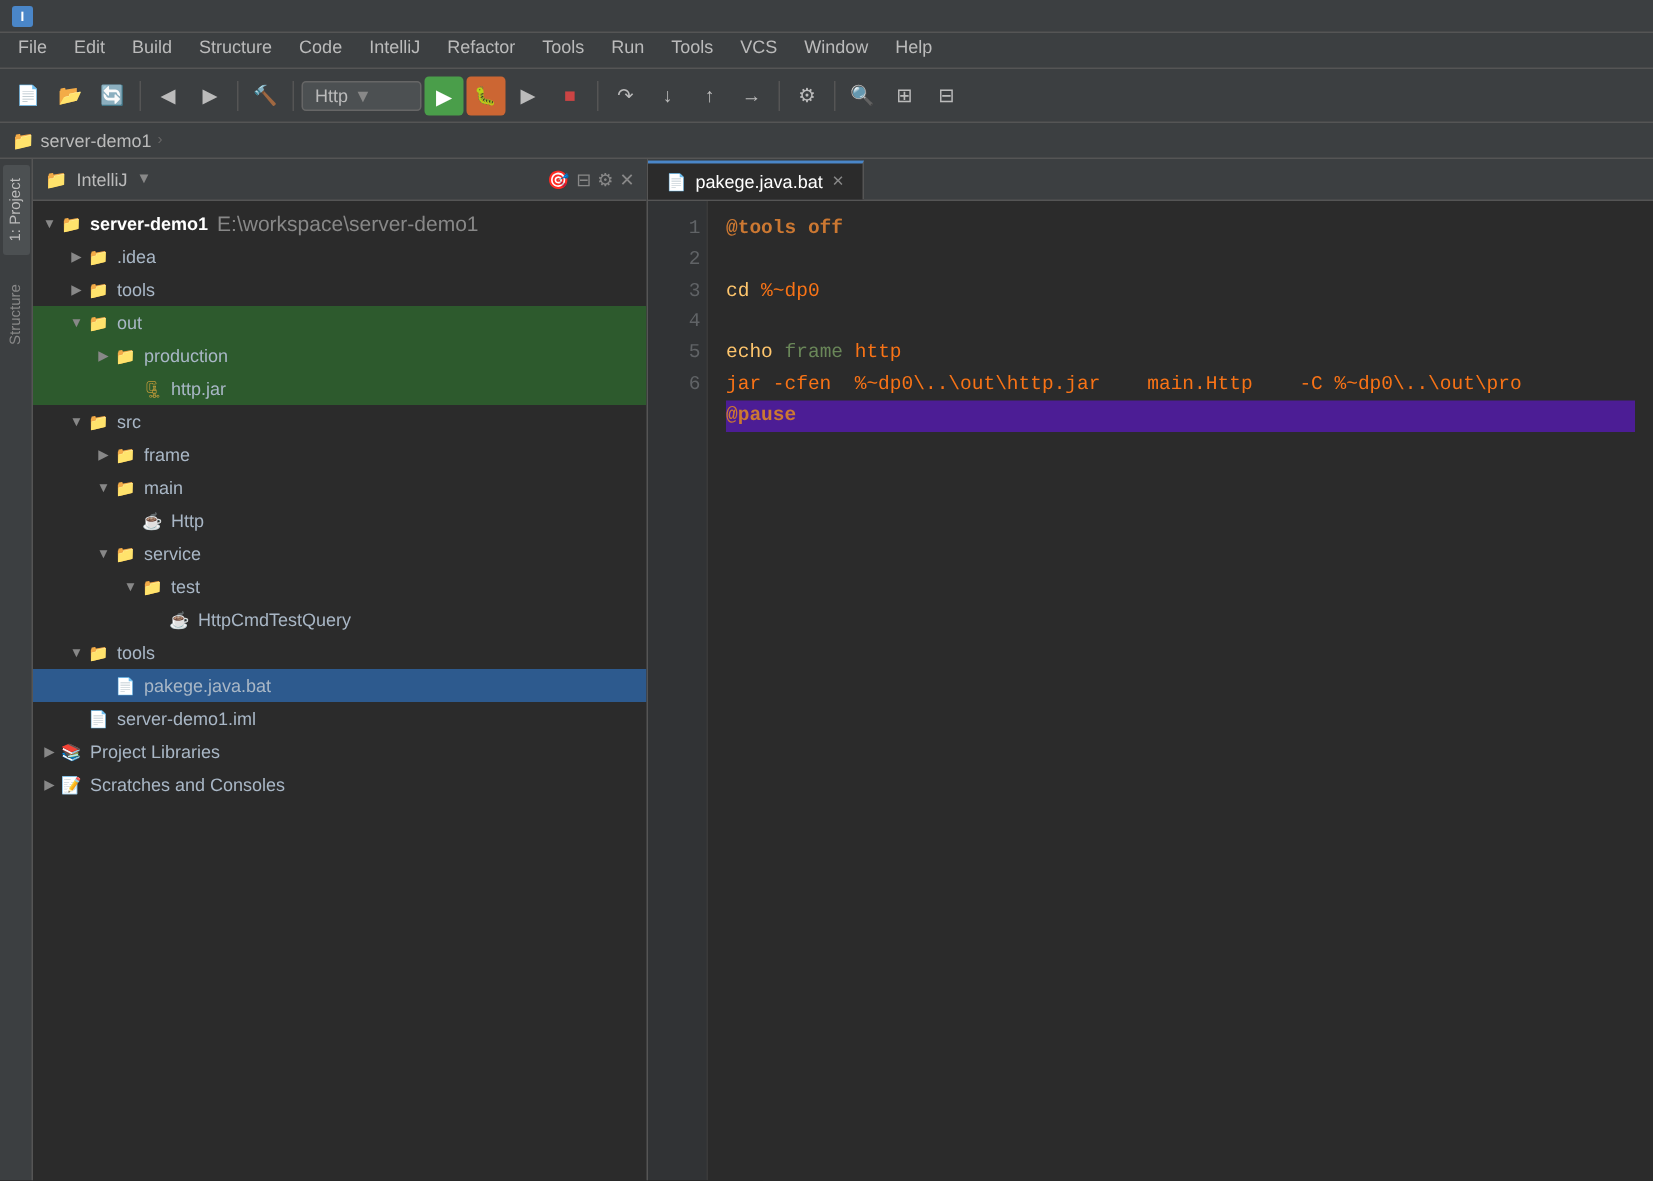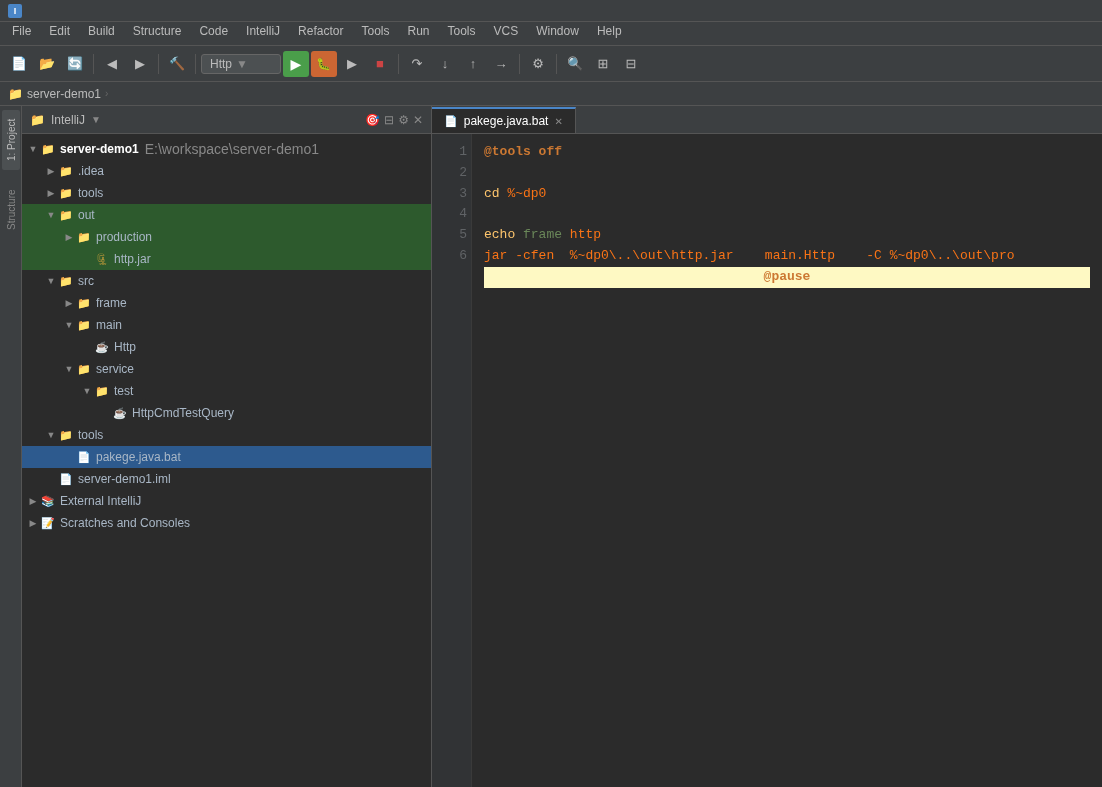--- a/index.html
+++ b/index.html
@@ -456,21 +456,21 @@
 
       <div class="tree-item" style="padding-left: 22px;">
         <div class="tree-arrow" style="visibility:hidden;"></div>
         <div class="tree-icon icon-iml">📄</div>
         <span class="tree-label">server-demo1.iml</span>
       </div>
 
       <div class="tree-item" style="padding-left: 4px;">
         <div class="tree-arrow">▶</div>
         <div class="tree-icon icon-ext-libs">📚</div>
-        <span class="tree-label">External IntelliJ</span>
+        <span class="tree-label">Project Libraries</span>
       </div>
 
       <div class="tree-item" style="padding-left: 4px;">
         <div class="tree-arrow">▶</div>
         <div class="tree-icon icon-scratches">📝</div>
         <span class="tree-label">Scratches and Consoles</span>
       </div>
 
     </div>
   </div>
@@ -491,17 +491,17 @@
         <div>4</div>
         <div>5</div>
         <div>6</div>
       </div>
       <div id="code-content"><span class="kw">@tools off</span>
 
 <span class="cmd">cd </span><span class="var">%~dp0</span>
 
 <span class="cmd">echo </span><span class="str">frame</span><span class="var"> http</span>
 <span class="var">jar -cfen  %~dp0\..\out\http.jar    main.Http    -C %~dp0\..\out\pro</span>
-<span style="background:#fef9c3; display:inline-block; width:100%;text-align:center;"><span class="kw">@pause</span></span></div>
+<span style="background:#4c1d95; display:inline-block; width:100%;"><span class="kw">@pause</span></span></div>
     </div>
   </div>
 
 </div>
 
 </body></html>

